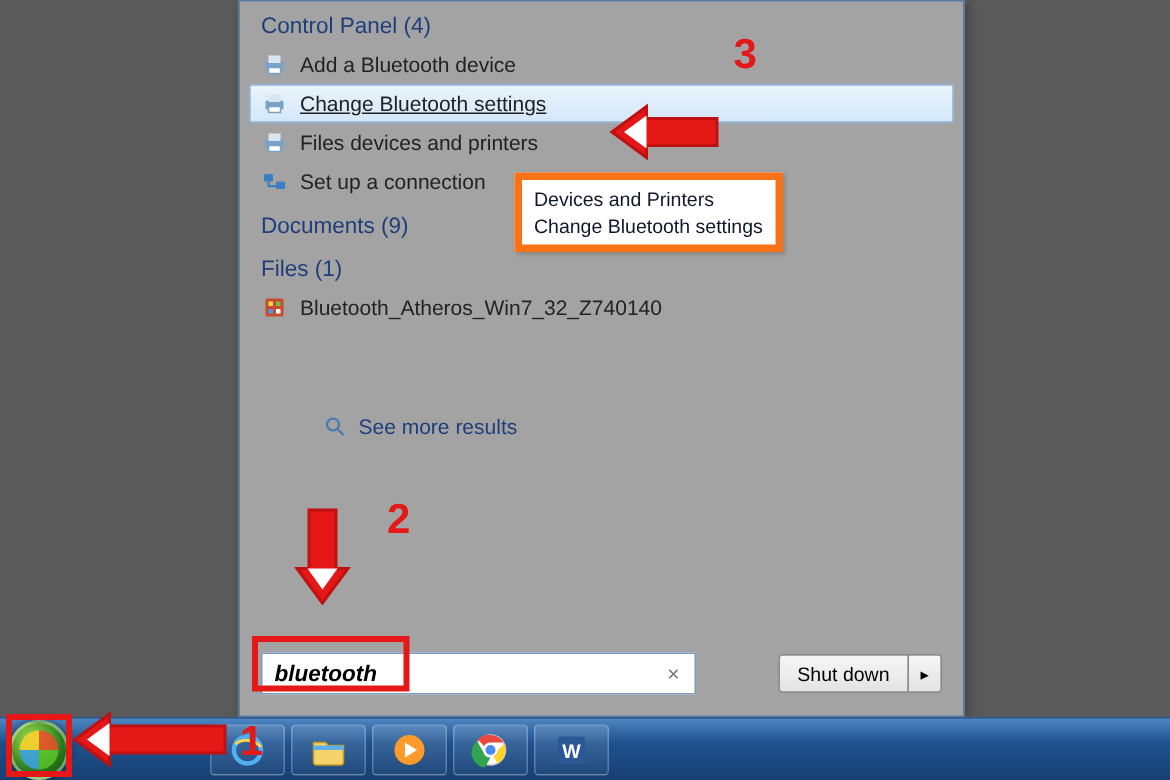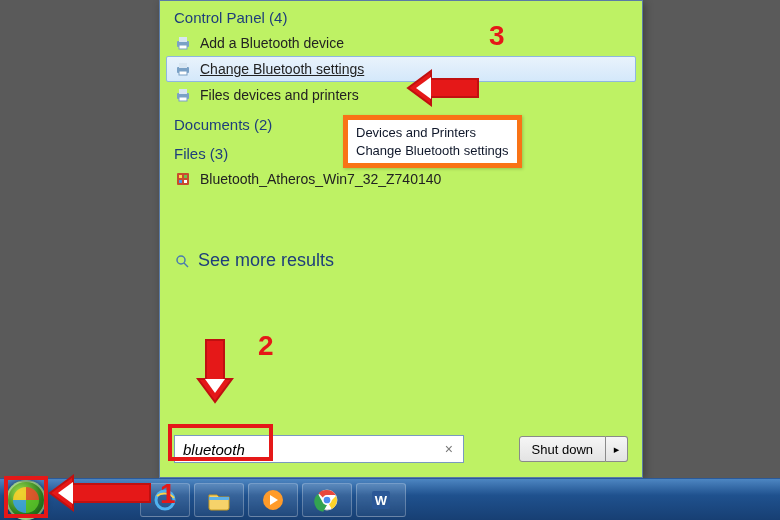--- a/index.html
+++ b/index.html
@@ -1,29 +1,29 @@
 <!DOCTYPE html>
 <html><head>
 <meta charset="utf-8">
 <style>
 * { box-sizing: border-box; margin: 0; padding: 0; font-family: 'Segoe UI', Tahoma, sans-serif; }
 body { width: 780px; height: 520px; background: #5a5a5a; position: relative; overflow: hidden; }
-.start-menu { position: absolute; left: 159px; top: 0; width: 484px; height: 478px; background: #bef264; border: 1px solid #5b7ba6; box-shadow: 2px 2px 8px rgba(0,0,0,0.3); }
+.start-menu { position: absolute; left: 159px; top: 0; width: 484px; height: 478px; background: #a3a3a3; border: 1px solid #5b7ba6; box-shadow: 2px 2px 8px rgba(0,0,0,0.3); }
 .section-header { color: #1e3e7b; font-size: 15px; padding: 8px 14px 4px; }
 .results { padding: 0 6px; }
 .result-item { display: flex; align-items: center; padding: 4px 8px; font-size: 14px; color: #222; cursor: pointer; border-radius: 2px; }
 .result-item.hovered { background: linear-gradient(#e9f3fc, #d4e8fa); border: 1px solid #8fb7e0; padding: 3px 7px; }
 .result-item.hovered .label { text-decoration: underline; }
 .icon { width: 18px; height: 18px; margin-right: 8px; display: inline-flex; align-items: center; justify-content: center; flex-shrink: 0; }
 .tooltip { position: absolute; left: 343px; top: 115px; background: #fff; border: 5px solid #f97316; padding: 4px 8px; font-size: 13px; color: #0f172a; line-height: 1.35; box-shadow: 1px 1px 3px rgba(0,0,0,0.2); }
-.see-more { display: flex; align-items: flex-end; padding: 8px 14px; margin-top: 50px; color: #1e3e7b; font-size: 18px; cursor: pointer; }
+.see-more { display: flex; align-items: flex-start; padding: 8px 14px; margin-top: 50px; color: #1e3e7b; font-size: 14px; cursor: pointer; margin-left: 41px; }
 .see-more .icon { margin-right: 6px; }
 .bottom-row { position: absolute; bottom: 14px; left: 14px; right: 14px; display: flex; align-items: center; gap: 12px; }
 .search-box { flex: 1; height: 28px; border: 1px solid #7a9ac0; background: #fff; display: flex; align-items: center; padding: 0 8px; max-width: 290px; }
-.search-box input { border: 0; outline: 0; flex: 1; font-size: 15px; font-family: inherit; font-style: italic; color: #000; }
+.search-box input { border: 0; outline: 0; flex: 1; font-size: 15px; font-family: inherit; font-style: italic; color: #000; font-weight: bold; }
 .search-box .clear-x { color: #777; cursor: pointer; font-size: 14px; padding: 0 2px; }
 .shutdown-wrap { display: flex; margin-left: auto; }
 .shutdown-btn { height: 26px; padding: 0 12px; background: linear-gradient(#f6f6f6,#e3e3e3); border: 1px solid #8a8a8a; border-radius: 3px 0 0 3px; font-size: 13px; cursor: pointer; text-align: center; }
 .shutdown-chevron { height: 26px; width: 22px; background: linear-gradient(#f6f6f6,#e3e3e3); border: 1px solid #8a8a8a; border-left: 0; border-radius: 0 3px 3px 0; cursor: pointer; display:flex; align-items:center; justify-content:center; font-size:11px; }
 .taskbar { position: absolute; left: 0; right: 0; bottom: 0; height: 42px; background: linear-gradient(#4d86c2, #1f518e 40%, #173f73); border-top: 1px solid #2a5a9a; display: flex; align-items: center; padding-left: 6px; gap: 4px; }
 .start-orb { width: 40px; height: 40px; border-radius: 50%; background: radial-gradient(circle at 35% 30%, #9de24b, #2b7a1e 60%, #0d4f0a); border: 2px solid rgba(255,255,255,0.4); box-shadow: 0 0 6px rgba(0,0,0,0.5); position: relative; cursor: pointer; }
 .start-orb::before { content:''; position:absolute; inset:5px; border-radius:50%; background: conic-gradient(#ef4b2a 0 90deg, #58c328 90deg 180deg, #3aa1e8 180deg 270deg, #ffd02a 270deg 360deg); opacity:0.85; filter: blur(0.3px); }
 .task-icon { width: 50px; height: 34px; border-radius: 3px; background: linear-gradient(rgba(255,255,255,0.15), rgba(255,255,255,0.04)); border: 1px solid rgba(255,255,255,0.25); display:flex; align-items:center; justify-content:center; cursor:pointer; }
 .annot { position: absolute; pointer-events: none; }
 .num { color: #e51818; font-weight: bold; font-size: 28px; font-family: Arial, sans-serif; }
@@ -60,27 +60,37 @@
     <div class="result-item">
       <span class="icon">
         <svg width="16" height="16" viewBox="0 0 16 16">
             <rect x="2" y="6" width="12" height="6" fill="#7aa1c6" rx="1"></rect>
             <rect x="4" y="2" width="8" height="5" fill="#d8e6f2"></rect>
             <rect x="4" y="10" width="8" height="4" fill="#fff" stroke="#7aa1c6"></rect>
           </svg>
       </span>
       <span class="label">Files devices and printers</span>
     </div>
+    <div class="result-item">
+      <span class="icon">
+        <svg width="16" height="16" viewBox="0 0 16 16">
+            <rect x="1" y="3" width="6" height="5" fill="#3a7fc4" rx="1"></rect>
+            <rect x="9" y="8" width="6" height="5" fill="#3a7fc4" rx="1"></rect>
+            <path d="M4 8v3h5" stroke="#3a7fc4" stroke-width="1.5" fill="none"></path>
+          </svg>
+      </span>
+      <span class="label">Set up a connection</span>
+    </div>
   </div>
 
-  <div class="section-header">Documents (2)</div>
+  <div class="section-header">Documents (9)</div>
   <div class="results">
   </div>
 
-  <div class="section-header">Files (3)</div>
+  <div class="section-header">Files (1)</div>
   <div class="results">
     <div class="result-item">
       <span class="icon">
         <svg width="16" height="16" viewBox="0 0 16 16">
             <rect x="2" y="2" width="12" height="12" fill="#c94b2e" rx="1"></rect>
             <rect x="4" y="4" width="3" height="3" fill="#ffd94a"></rect>
             <rect x="9" y="4" width="3" height="3" fill="#6cc24a"></rect>
             <rect x="4" y="9" width="3" height="3" fill="#4a9ae8"></rect>
             <rect x="9" y="9" width="3" height="3" fill="#fff"></rect>
           </svg>

